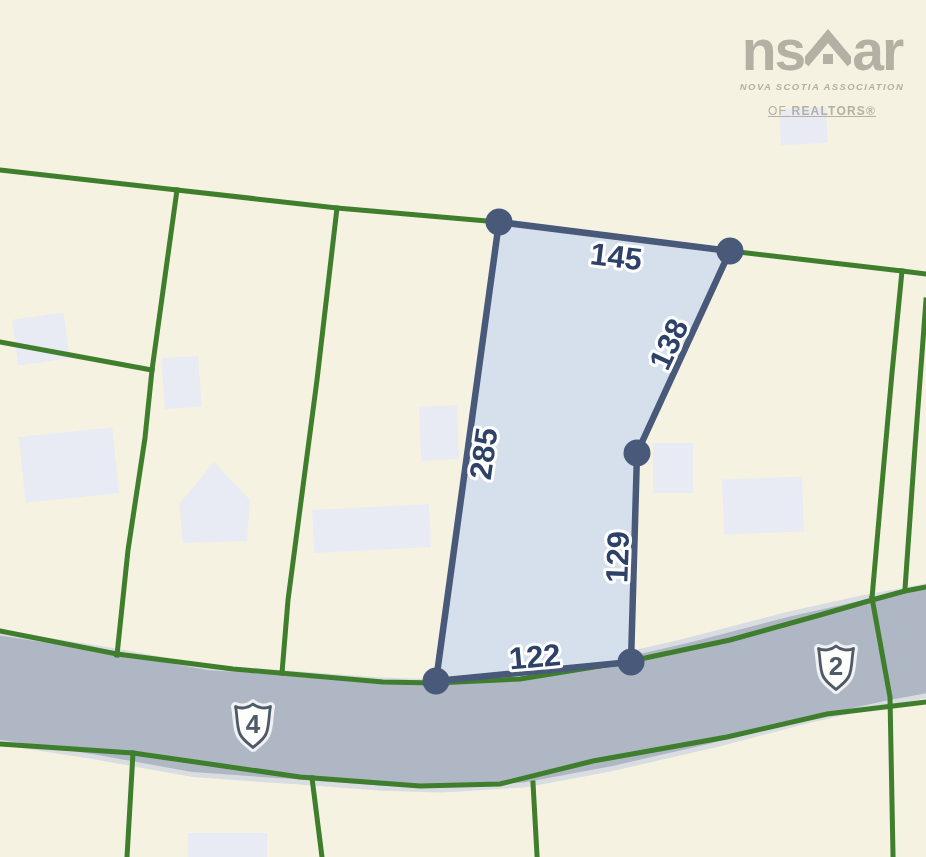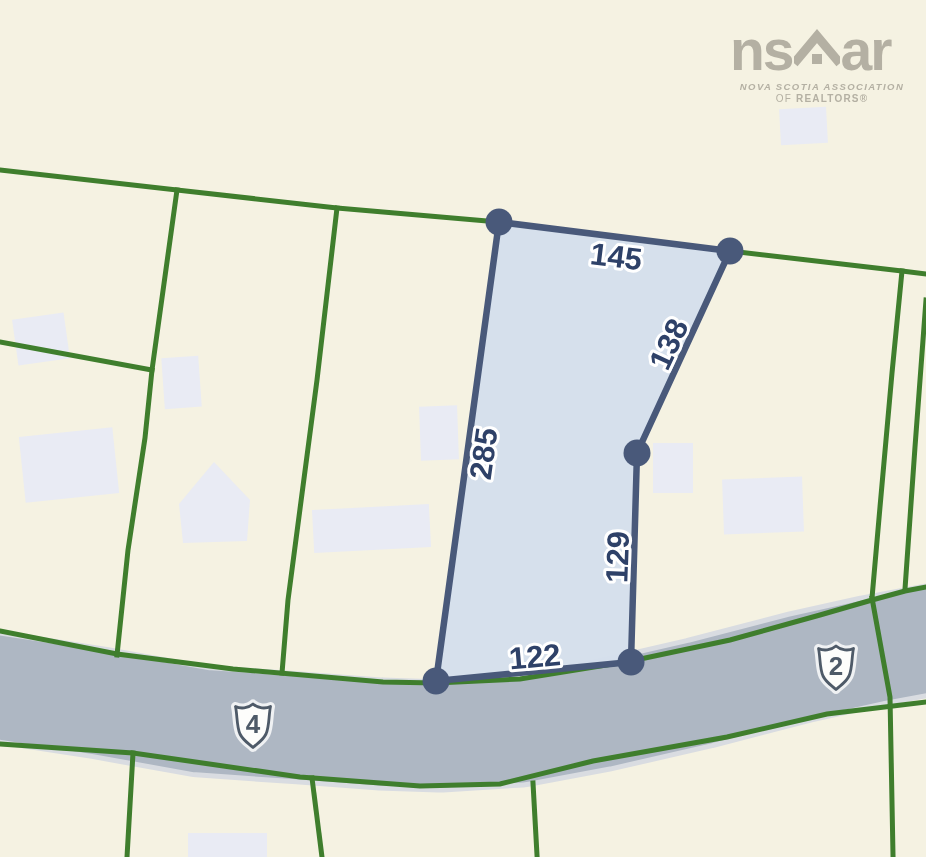--- a/index.html
+++ b/index.html
@@ -31,26 +31,26 @@
   .shield-num{
     font-family:"Liberation Sans",sans-serif;font-size:26px;font-weight:700;
     fill:var(--shield-text,#4e5a68);text-anchor:middle;dominant-baseline:middle;
   }
   
   .logo{
     position:absolute;right:12px;top:20px;width:184px;
     color:var(--logo-gray,#b4b0a3);text-align:center;user-select:none;
   }
   .logo-main{
-    display:flex;align-items:flex-end;justify-content:flex-start;
+    display:flex;align-items:flex-end;justify-content:center;
     font-weight:700;font-size:57px;line-height:.8;letter-spacing:-2px;
   }
   .logo-house{margin:0 1px 2px 1px;flex:0 0 auto;}
   .logo-sub1{margin-top:7px;font-size:9.5px;font-weight:700;letter-spacing:1.4px;white-space:nowrap;font-style:italic;}
-  .logo-sub2{margin-top:1px;font-size:10px;letter-spacing:1.2px;white-space:nowrap;}
+  .logo-sub2{margin-top:12px;font-size:12px;letter-spacing:1.2px;white-space:nowrap;text-decoration:underline;}
   .logo-sub2 b{font-weight:700;}
 </style>
 </head>
 <body>
 
 <div class="canvas">
 
   <svg class="map-svg" width="926" height="857" viewBox="0 0 926 857">
 
     <g>

